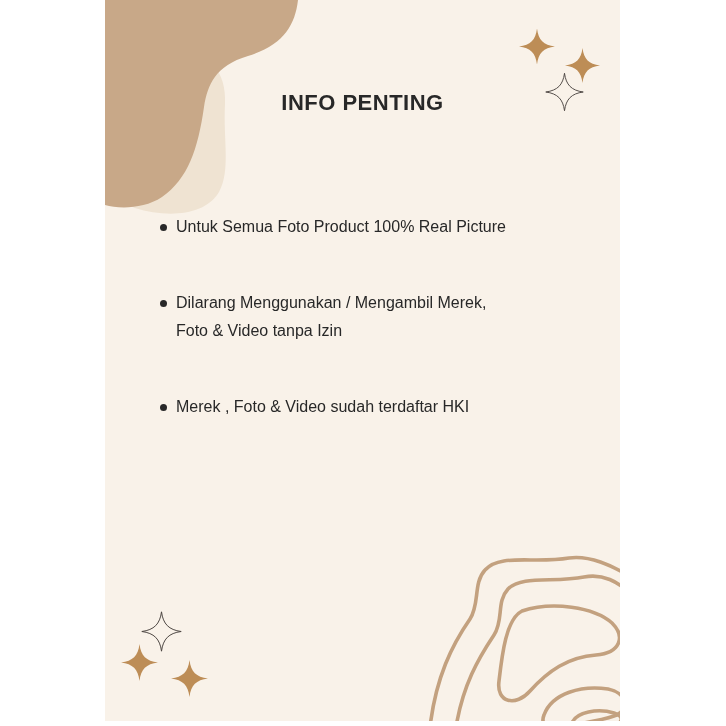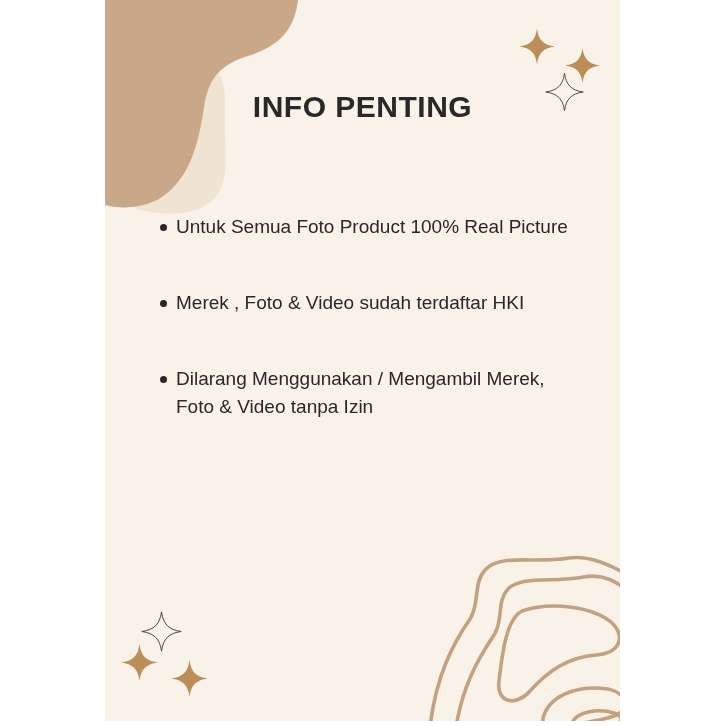--- a/index.html
+++ b/index.html
@@ -17,31 +17,31 @@
   .poster{
     position:absolute;left:105px;top:0;
     width:515px;height:721px;
     background:var(--background,#F9F2E9);
     overflow:hidden;
   }
   .blob-svg{position:absolute;left:0;top:0;width:250px;height:220px;}
   .poster-title{
     position:absolute;top:90px;left:0;width:100%;
     margin:0;text-align:center;
-    font-size:30px;font-weight:bold;letter-spacing:0.5px;
+    font-size:22px;font-weight:bold;letter-spacing:0.5px;
     color:var(--text,#161616);
   }
   .bullet-list{
     position:absolute;top:213px;left:55px;width:430px;
     margin:0;padding:0;list-style:none;
   }
   .bullet-item{
     display:flex;align-items:flex-start;
     margin:0 0 48px 0;
-    font-size:19px;line-height:28px;
+    font-size:16px;line-height:28px;
     color:var(--text,#2e2e2e);
   }
   .bullet-dot{
     flex:none;width:7px;height:7px;border-radius:50%;
     background:var(--text,#222);
     margin:11px 9px 0 0;
   }
   .bullet-text{white-space:pre-line;}
   .sparkle{position:absolute;}
   .spk-tr-1{left:414px;top:28px;width:36px;height:37px;}
@@ -75,26 +75,26 @@
 
     <h1 class="poster-title">INFO PENTING</h1>
 
     <ul class="bullet-list">
       <li class="bullet-item">
         <span class="bullet-dot"></span>
         <span class="bullet-text">Untuk Semua Foto Product 100% Real Picture</span>
       </li>
       <li class="bullet-item">
         <span class="bullet-dot"></span>
-        <span class="bullet-text">Merek , Foto &amp; Video sudah terdaftar HKI</span>
+        <span class="bullet-text">Dilarang Menggunakan / Mengambil Merek,
+Foto &amp; Video tanpa Izin</span>
       </li>
       <li class="bullet-item">
         <span class="bullet-dot"></span>
-        <span class="bullet-text">Dilarang Menggunakan / Mengambil Merek,
-Foto &amp; Video tanpa Izin</span>
+        <span class="bullet-text">Merek , Foto &amp; Video sudah terdaftar HKI</span>
       </li>
     </ul>
 
     <svg class="sparkle spk-bl-1" viewBox="0 0 100 100" aria-hidden="true">
       <path d="M50,2 C54,32 68,46 98,50 C68,54 54,68 50,98 C46,68 32,54 2,50 C32,46 46,32 50,2 Z" fill="none" stroke="var(--star-outline,#4A4440)" stroke-width="2.4"></path>
     </svg>
     <svg class="sparkle spk-bl-2" viewBox="0 0 100 100" aria-hidden="true">
       <path d="M50,0 C54,32 68,46 100,50 C68,54 54,68 50,100 C46,68 32,54 0,50 C32,46 46,32 50,0 Z" fill="var(--star-fill,#BD8D56)"></path>
     </svg>
     <svg class="sparkle spk-bl-3" viewBox="0 0 100 100" aria-hidden="true">

